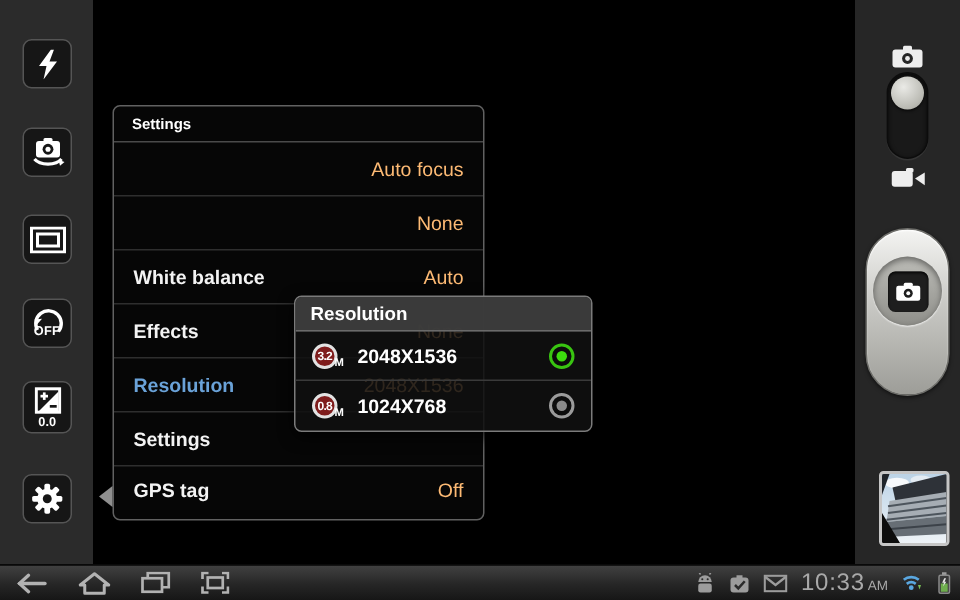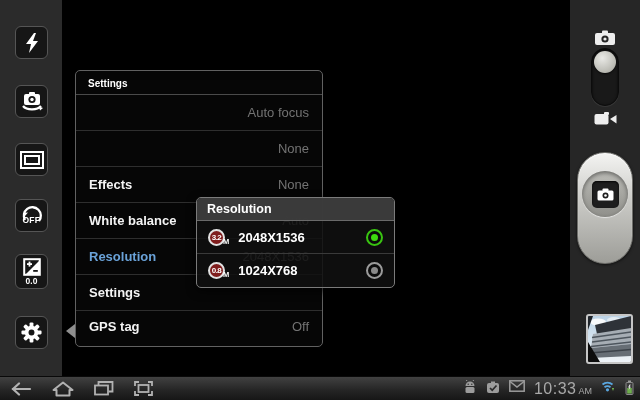--- a/index.html
+++ b/index.html
@@ -44,21 +44,21 @@
 
   
   .settings-panel{position:absolute;left:75px;top:70px;width:248px;height:277px;
     background:rgba(6,6,6,0.94);border:1px solid #616161;border-radius:5px;z-index:5;}
   .settings-header{height:24px;display:flex;align-items:center;padding:2px 0 0 12px;
     color:#fff;font-size:10px;font-weight:bold;border-bottom:1px solid #4a4a4a;}
   .srow{height:36px;display:flex;align-items:center;padding:0 13px;border-bottom:1px solid #2e2e2e;}
   .srow:last-child{height:30px;border-bottom:none;align-items:center;}
   .srow-label{color:#f3f3f3;font-size:13px;font-weight:bold;}
   .srow-label.hl{color:#6aa2d8;}
-  .srow-value{margin-left:auto;color:#737373;font-size:13px;}
+  .srow-value{margin-left:auto;color:#fdba74;font-size:13px;}
   .panel-pointer{position:absolute;left:66px;top:324px;width:0;height:0;z-index:6;
     border-top:7px solid transparent;border-bottom:7px solid transparent;border-right:9px solid #8f8f8f;}
 
   
   .popup{position:absolute;left:196px;top:197px;width:199px;height:91px;
     background:rgba(16,16,16,0.87);border:1px solid #7b7b7b;border-radius:5px;overflow:hidden;
     box-shadow:0 3px 10px rgba(0,0,0,.75);z-index:10;}
   .popup-header{height:23px;background:rgba(62,62,62,0.92);border-bottom:1px solid #6a6a6a;
     display:flex;align-items:center;padding-left:10px;color:#fff;font-size:12.5px;font-weight:bold;}
   .opt{height:33px;display:flex;align-items:center;padding:0 11px;border-bottom:1px solid #3a3a3a;}
@@ -78,21 +78,21 @@
 
   
   .system-bar{position:absolute;left:0;top:376px;width:640px;height:24px;
     background:linear-gradient(180deg,#414141,#262626 55%,#161616);
     border-top:1px solid #090909;display:flex;align-items:center;}
   .nav-icon{display:flex;align-items:center;justify-content:center;}
   .nav-back{margin-left:10px;}
   .nav-home{margin-left:20px;}
   .nav-recents{margin-left:20px;}
   .nav-grab{margin-left:20px;}
-  .status-cluster{margin-left:auto;display:flex;gap:9px;padding-right:6px;}
+  .status-cluster{margin-left:auto;display:flex;align-items:center;gap:9px;padding-right:6px;}
   .clock{display:flex;align-items:baseline;color:#a9a9a9;}
   .clock-time{font-size:16px;letter-spacing:0.5px;}
   .clock-mer{font-size:9px;margin-left:2px;}
 </style>
 </head>
 <body>
 
 <div class="screen">
 
   <div class="viewfinder" style="position:absolute;left:62px;top:0;width:508px;height:376px;background:#000;"></div>
@@ -206,26 +206,26 @@
 
   <div class="settings-panel">
     <div class="settings-header">Settings</div>
     <div class="srow">
       <span class="srow-value">Auto focus</span>
     </div>
     <div class="srow">
       <span class="srow-value">None</span>
     </div>
     <div class="srow">
+      <span class="srow-label">White balance</span>
+      <span class="srow-value">Auto</span>
+    </div>
+    <div class="srow">
       <span class="srow-label">Effects</span>
       <span class="srow-value">None</span>
-    </div>
-    <div class="srow">
-      <span class="srow-label">White balance</span>
-      <span class="srow-value">Auto</span>
     </div>
     <div class="srow">
       <span class="srow-label hl">Resolution</span>
       <span class="srow-value">2048X1536</span>
     </div>
     <div class="srow">
       <span class="srow-label">Settings</span>
     </div>
     <div class="srow">
       <span class="srow-label">GPS tag</span>

